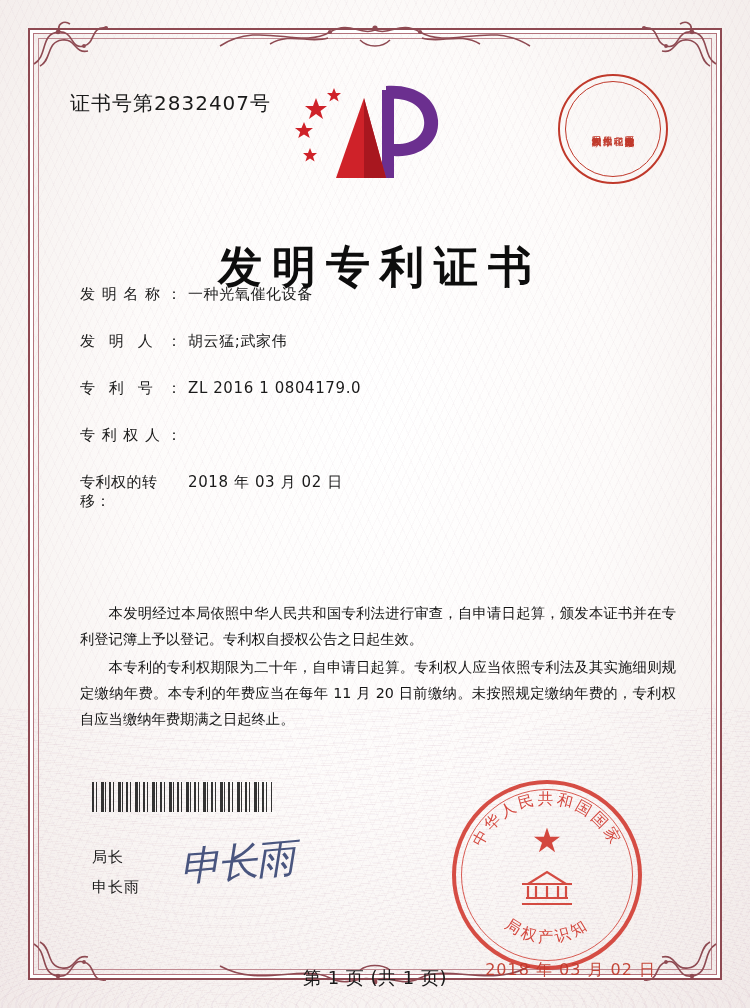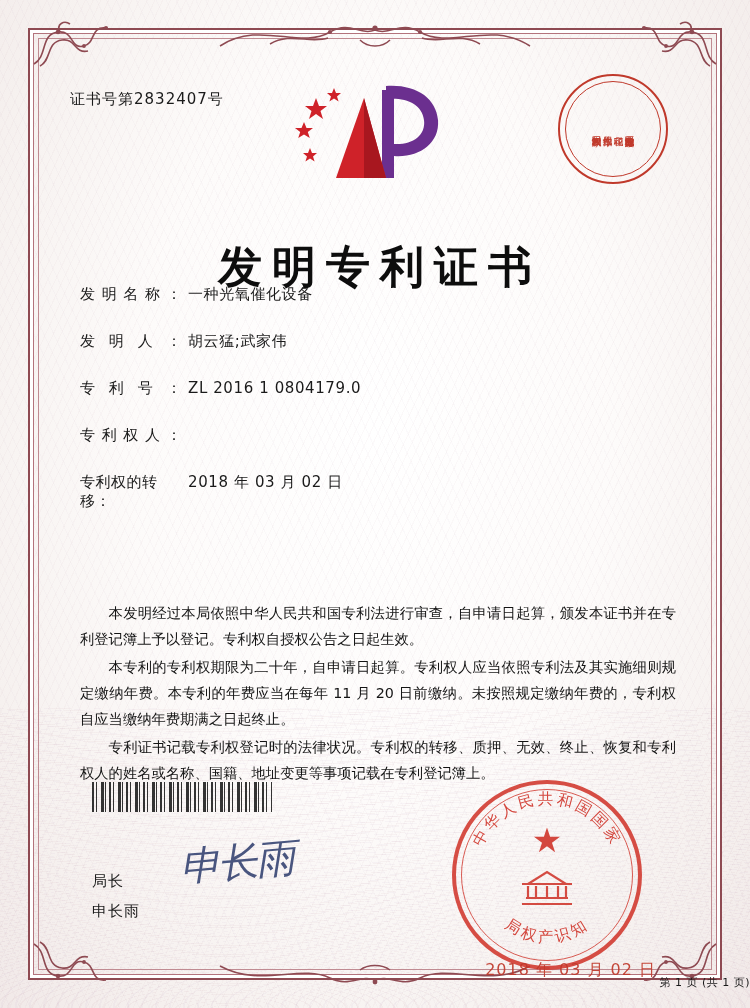--- a/index.html
+++ b/index.html
@@ -98,21 +98,21 @@
     left: 60px;
     top: 60px;
     width: 630px;
     height: 888px;
   }
 
   .cert-number {
     position: absolute;
     left: 10px;
     top: 30px;
-    font-size: 15px;
+    font-size: 20px;
     letter-spacing: 1px;
     font-family: "DejaVu Sans", sans-serif;
     color: #1a1a1a;
   }
 
   
   .seal-top {
     position: absolute;
     right: 22px;
     top: 14px;
@@ -240,21 +240,20 @@
 
   
   .sig-block {
     position: absolute;
     left: 32px;
     top: 782px;
     font-size: 15px;
     font-family: "DejaVu Sans", sans-serif;
     line-height: 2.0;
     letter-spacing: 1px;
-    margin-top: 24px;
   }
   .handwriting {
     position: absolute;
     left: 120px;
     top: 770px;
     width: 230px;
     height: 66px;
     color: #2b3a6b;
     font-family: "DejaVu Serif", serif;
     font-size: 40px;
@@ -320,22 +319,22 @@
     color: #c0392b;
     font-family: "DejaVu Sans", sans-serif;
     letter-spacing: 1px;
     opacity: 0.92;
   }
 
   .page-footer {
     position: absolute;
     left: 0; right: 0;
     bottom: 18px;
-    text-align: right;
-    font-size: 11px;
+    text-align: center;
+    font-size: 18px;
     font-family: "DejaVu Sans", sans-serif;
     letter-spacing: 0.5px;
     color: #1a1a1a;
   }
 </style>
 </head>
 <body>
 
 <div class="certificate">
 
@@ -508,21 +507,20 @@
           <span>专利权的转移</span><span>：</span>
         </div>
         <div class="field-value">2018 年 03 月 02 日</div>
       </div>
 
     </div>
 
     <div class="body-text">
       <p>本发明经过本局依照中华人民共和国专利法进行审查，自申请日起算，颁发本证书并在专利登记簿上予以登记。专利权自授权公告之日起生效。</p>
       <p>本专利的专利权期限为二十年，自申请日起算。专利权人应当依照专利法及其实施细则规定缴纳年费。本专利的年费应当在每年 11 月 20 日前缴纳。未按照规定缴纳年费的，专利权自应当缴纳年费期满之日起终止。</p>
-      <p>专利证书记载专利权登记时的法律状况。专利权的转移、质押、无效、终止、恢复和专利权人的姓名或名称、国籍、地址变更等事项记载在专利登记簿上。</p>
     </div>
 
     <div class="barcode"></div>
 
     <div class="sig-block">
       <div>局长</div>
       <div>申长雨</div>
     </div>
 
     <div class="handwriting">申长雨</div>

